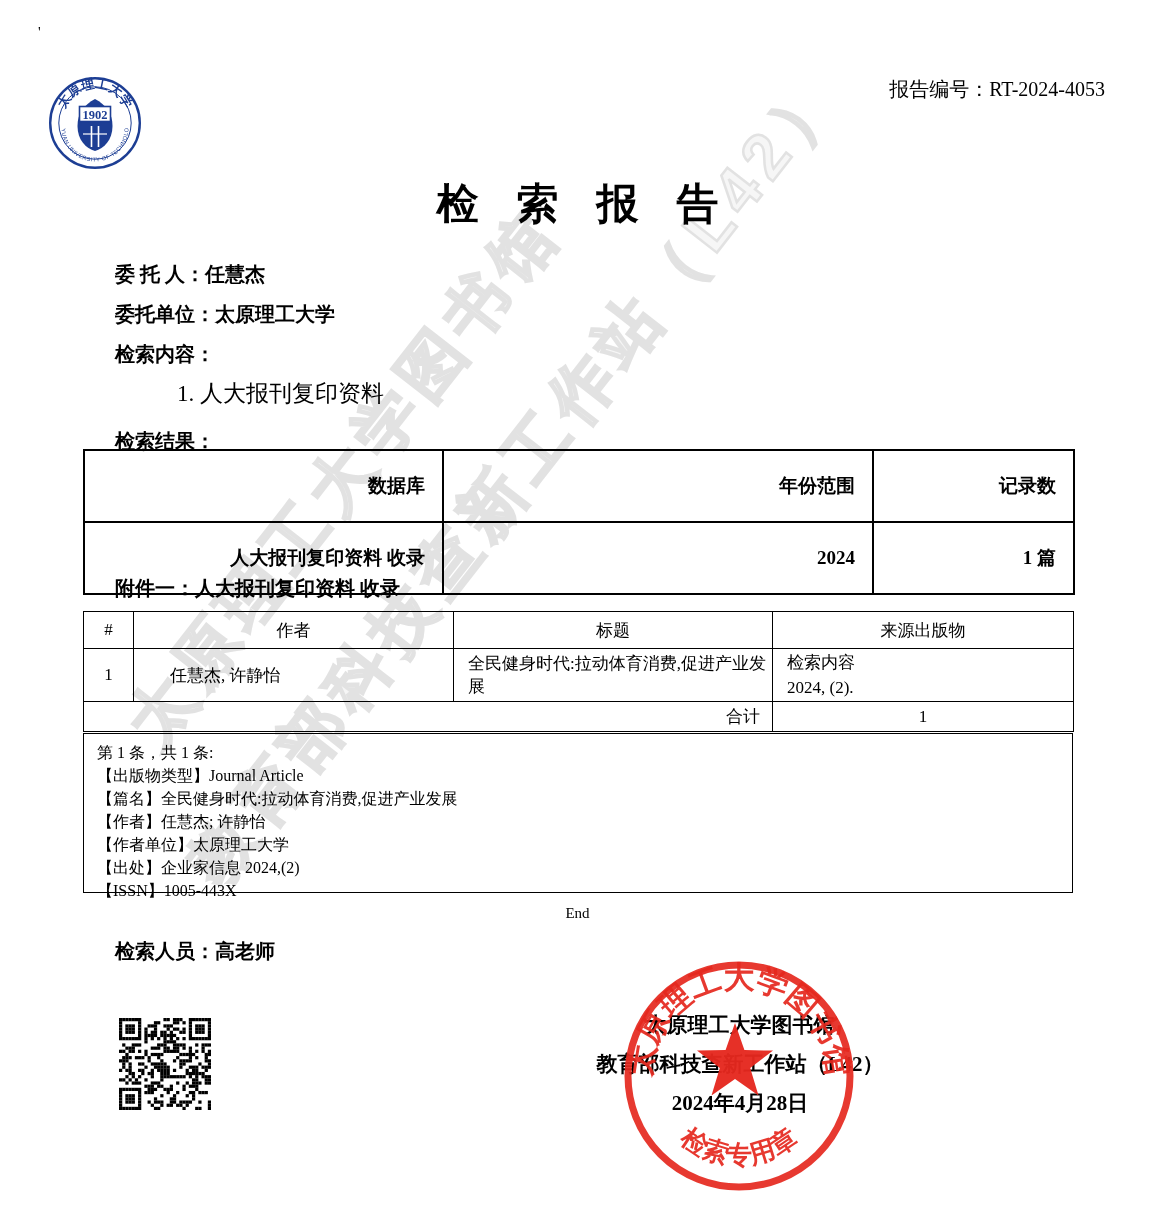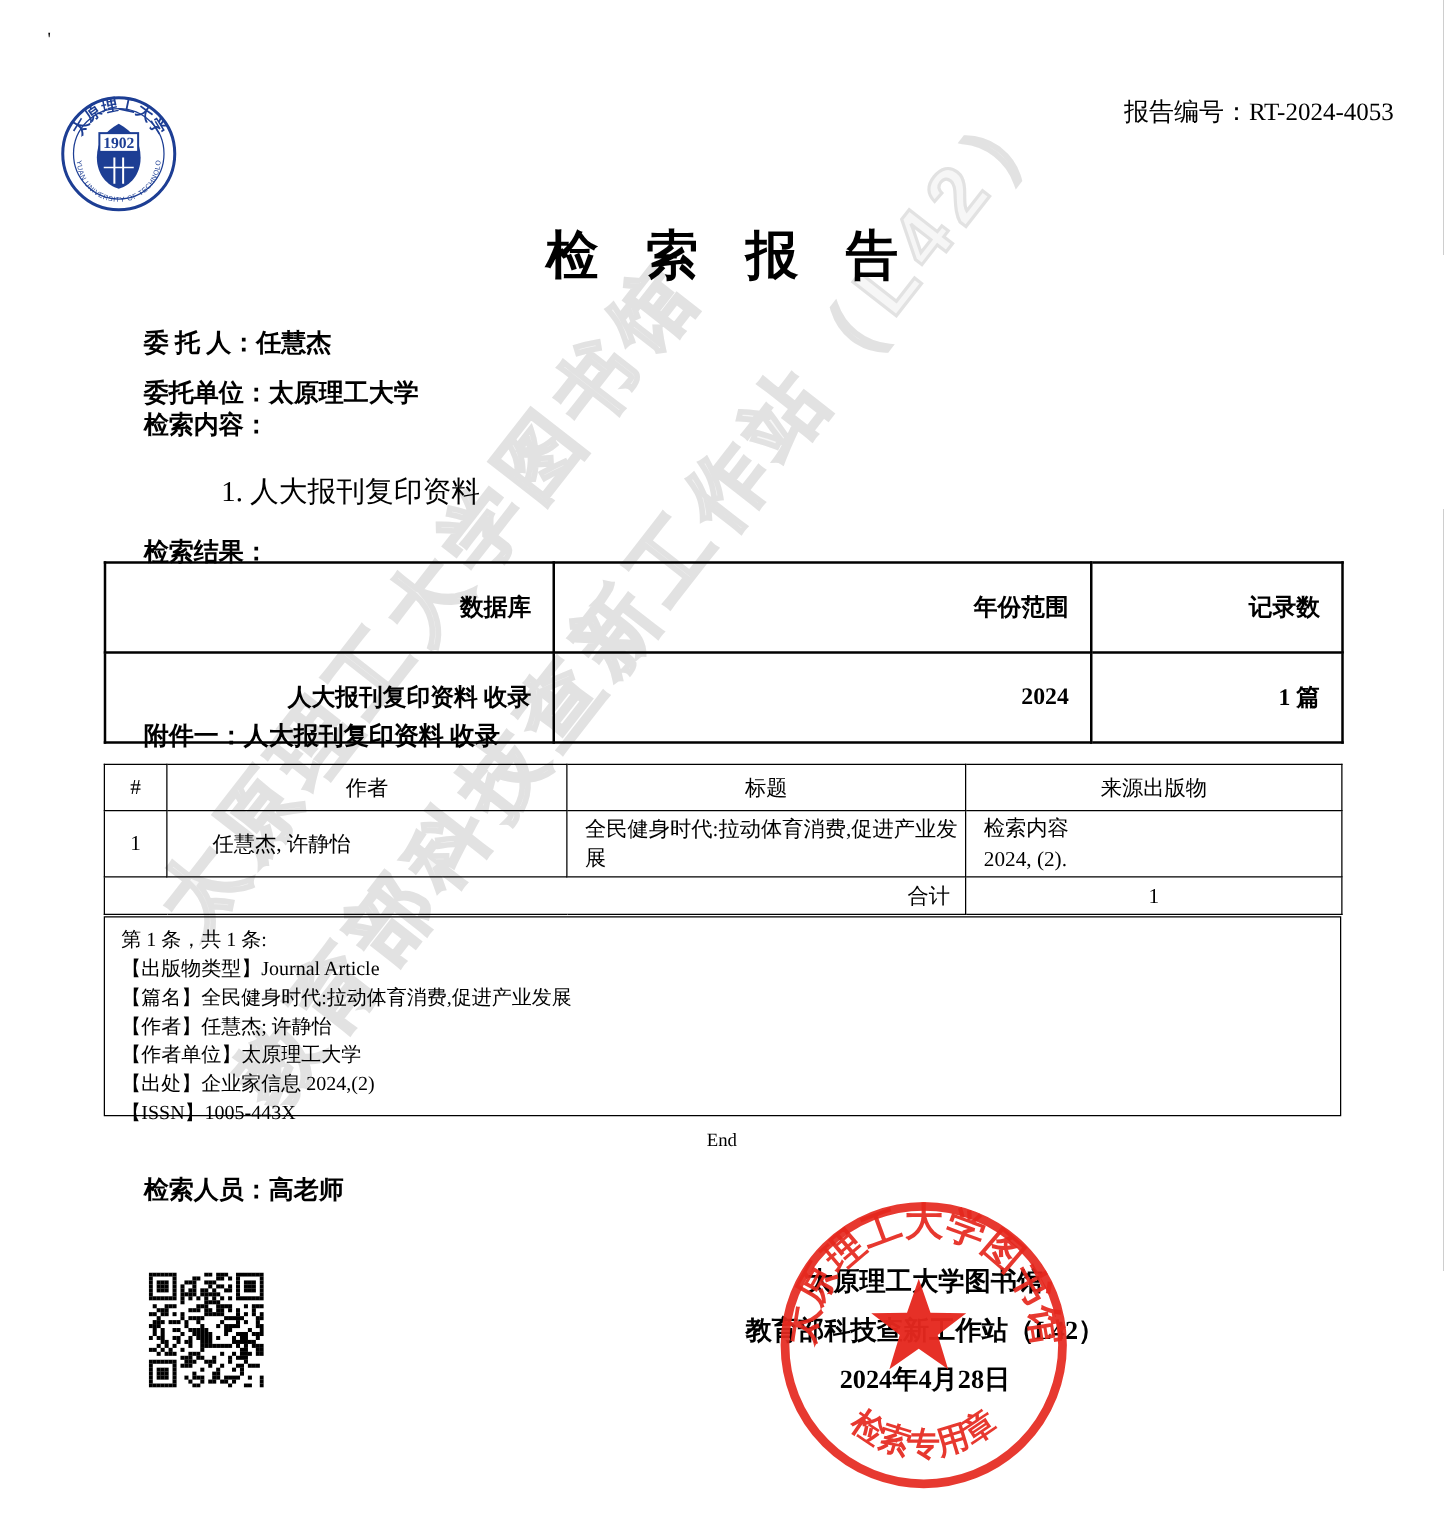--- a/index.html
+++ b/index.html
@@ -13,26 +13,26 @@
     font-family:"Liberation Sans", sans-serif;font-weight:700;
     font-size:64px;letter-spacing:9px;
     color:#f6f6f6;-webkit-text-stroke:2.5px #e2e2e2;
     transform:rotate(-52deg);transform-origin:left center;
   }
   .wm1{left:142px;top:692px;}
   .wm2{left:203px;top:832px;}
   
   .corner-mark{position:absolute;left:38px;top:24px;font-size:15px;z-index:2;}
   .logo{position:absolute;left:48px;top:76px;z-index:2;}
-  .report-no{position:absolute;top:76px;right:40px;font-size:20px;z-index:2;}
+  .report-no{position:absolute;top:76px;right:50px;font-size:20px;z-index:2;}
   .title-wrap{position:absolute;left:0;right:0;top:176px;text-align:center;z-index:2;}
   .title{display:inline-block;font-size:42px;font-weight:700;letter-spacing:38px;margin-right:-38px;}
   
   .line{position:absolute;left:115px;font-size:20px;font-weight:700;z-index:2;white-space:nowrap;}
-  .l-client{top:261px;} .l-org{top:301px;font-family:Liberation Serif, serif;} .l-content{top:326px;} .l-result{top:428px;}
+  .l-client{top:261px;} .l-org{top:301px;font-family:Liberation Serif, serif;} .l-content{top:341px;} .l-result{top:428px;}
   .content-item{position:absolute;left:177px;top:378px;font-size:23px;z-index:2;}
   .attachment-title{position:absolute;left:115px;top:575px;font-size:20px;font-weight:700;z-index:2;}
   
   table{border-collapse:collapse;table-layout:fixed;z-index:2;position:absolute;left:83px;width:990px;background:transparent;}
   .t1{top:449px;font-size:19px;font-weight:700;}
   .t1 th,.t1 td{border:2.5px solid #000;text-align:right;height:36px;padding:17px;}
   .t2{top:611px;font-size:17px;}
   .t2 th,.t2 td{border:1.5px solid #000;padding:0;}
   .t2 th{font-weight:400;text-align:center;height:36px;}
   .t2 td{height:52px;}

